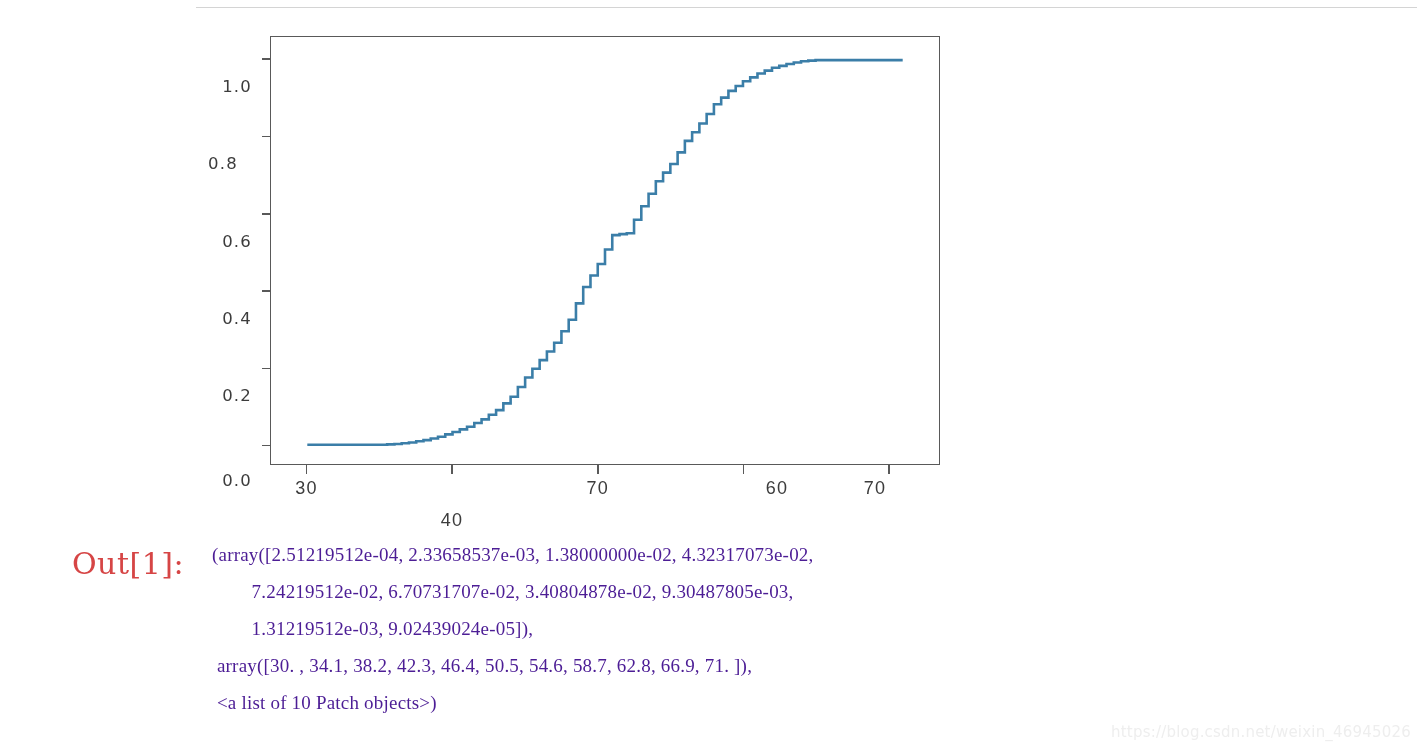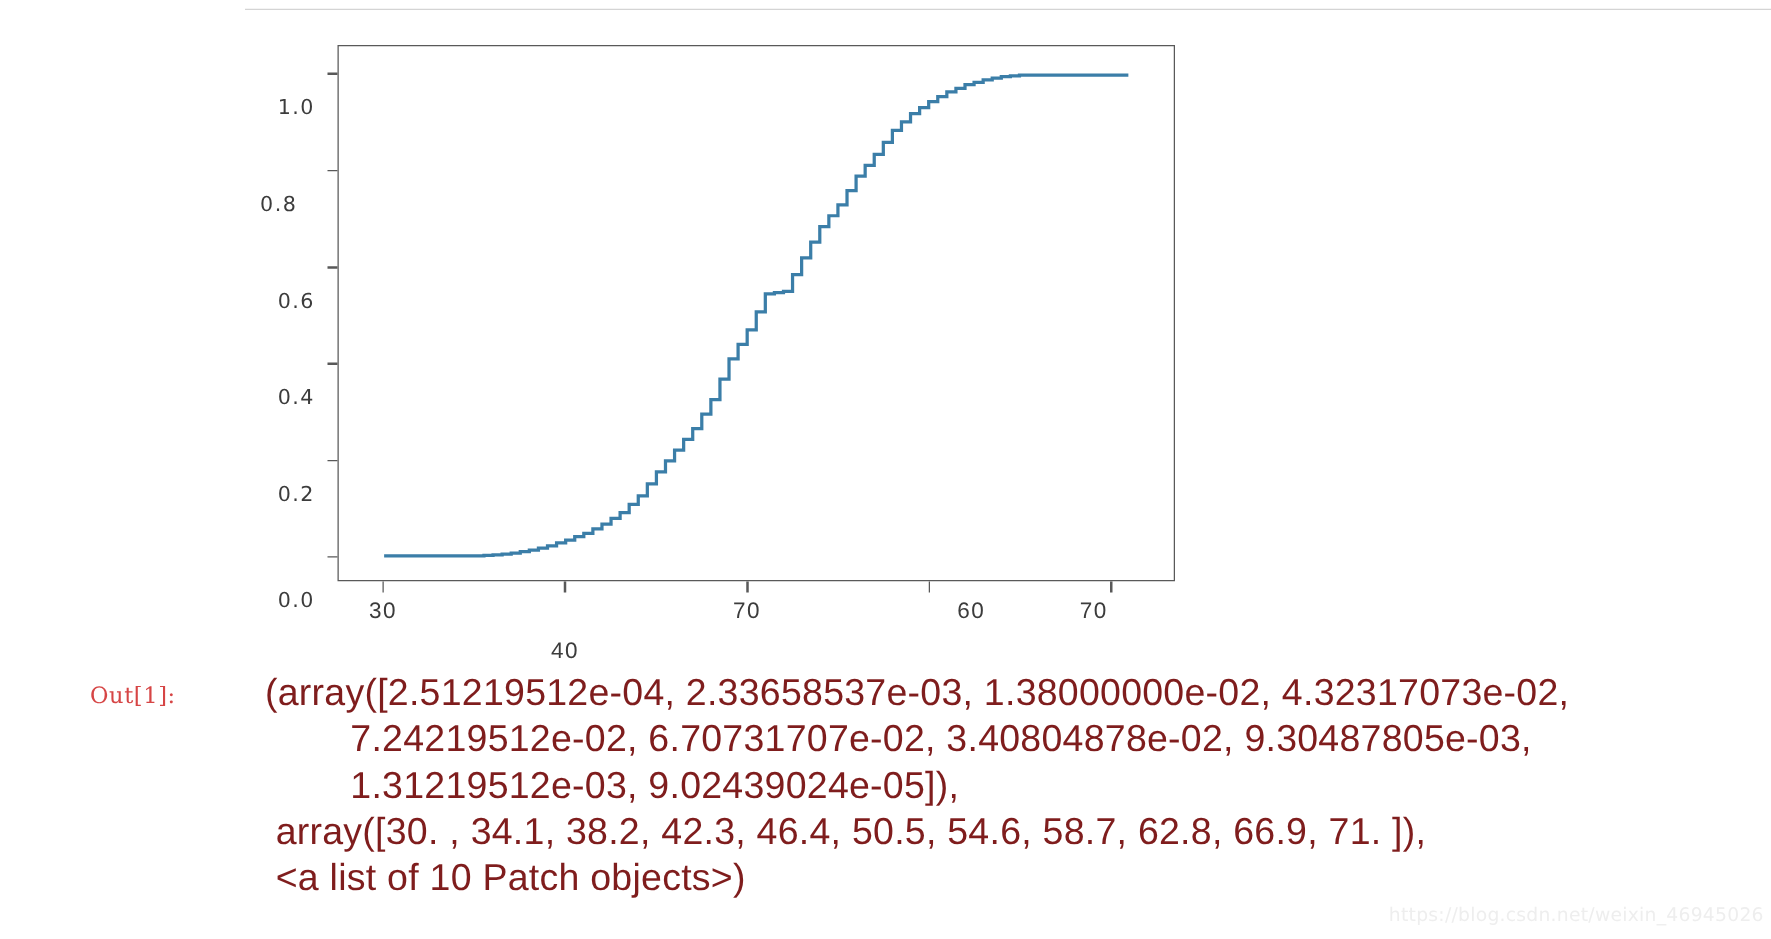--- a/index.html
+++ b/index.html
@@ -106,33 +106,33 @@
     position: absolute;
     left: 0px;
     top: 536px;
     width: 1417px;
   }
   .out-prompt {
     position: absolute;
     left: 72px;
     top: 10px;
     font-family: "DejaVu Serif", "Liberation Serif", serif;
-    font-size: 18px;
+    font-size: 30px;
     color: #d64545;
     white-space: pre;
     letter-spacing: 0.5px;
   }
   .out-text {
     position: absolute;
     left: 212px;
     top: 0px;
-    font-family: Liberation Sans, sans-serif;
-    font-size: 30px;
+    font-family: Liberation Serif, serif;
+    font-size: 19px;
     line-height: 37px;
-    color: #7f1d1d;
+    color: #4c1d95;
     white-space: pre;
     letter-spacing: 0.2px;
   }
   .out-line {
     white-space: pre;
     display: block;
     height: 37px;
   }
 
   

